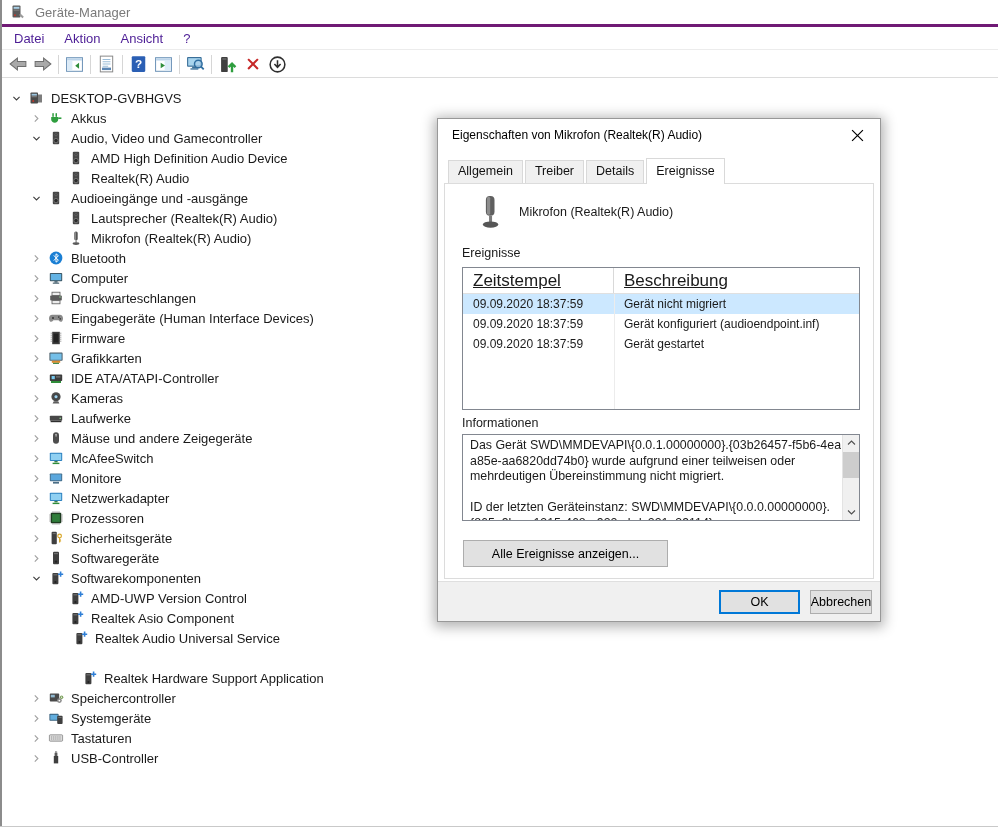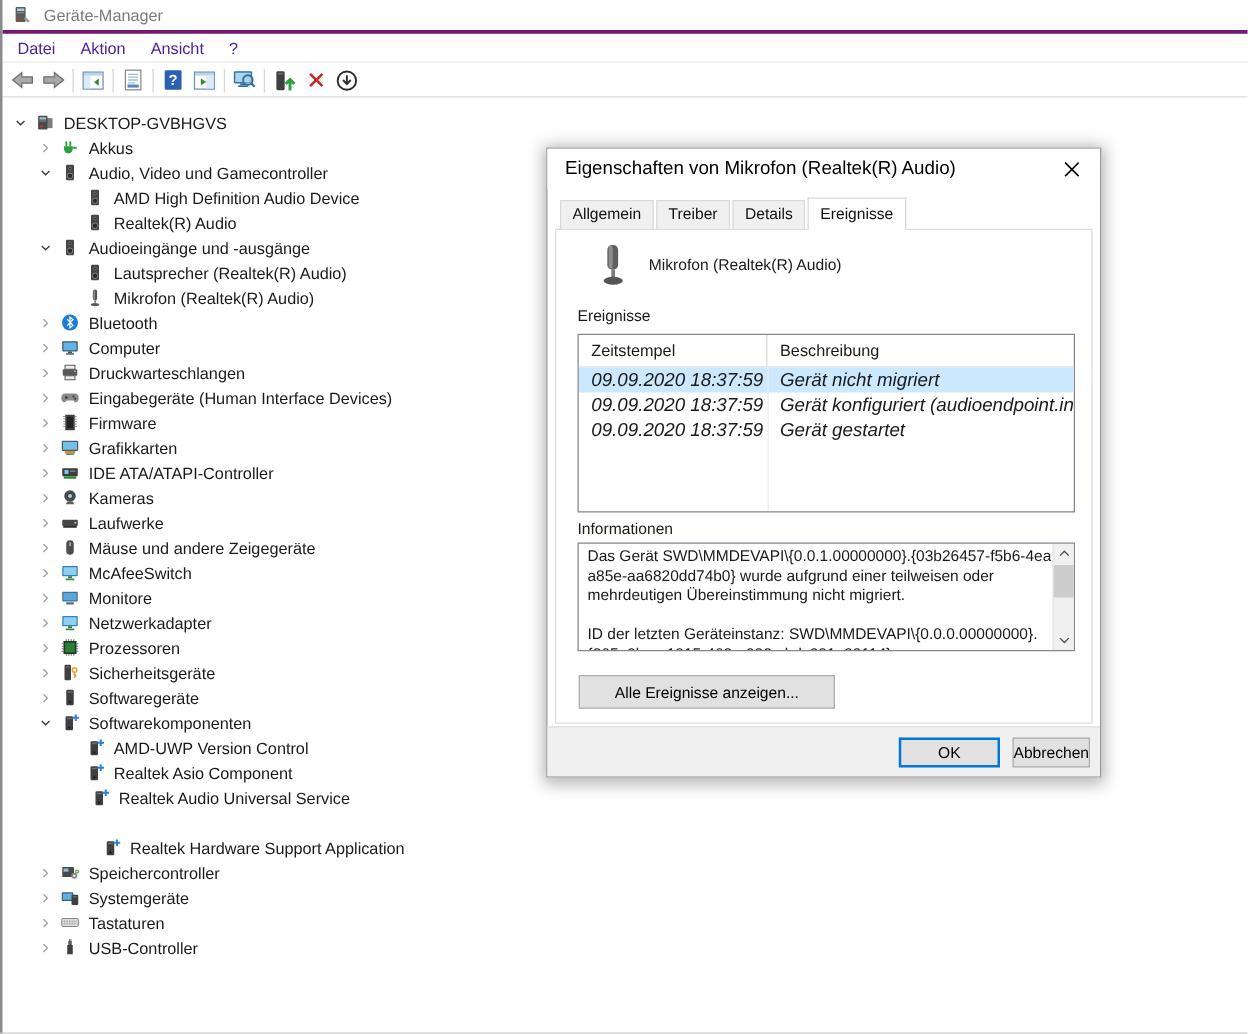--- a/index.html
+++ b/index.html
@@ -32,41 +32,41 @@
   .tree-row { height:20px; display:flex; align-items:center; white-space:nowrap; }
   .chev, .ticon { width:16px; height:16px; flex:none; display:flex; align-items:center; justify-content:center; }
   .chev { margin-right:4px; }
   .ticon { margin-right:7px; }
   .tree-label { font-size:13px; }
 
   
   .dialog { position:absolute; left:437px; top:118px; width:444px; height:504px; background:#fff;
     border:1px solid #989898; box-shadow:0 2px 12px 3px rgba(0,0,0,.30); z-index:10; }
   .dlg-titlebar { position:absolute; top:0; left:0; right:0; height:32px; background:#fff; }
-  .dlg-title { position:absolute; left:14px; top:0; line-height:32px; font-size:15px; color:#000; }
+  .dlg-title { position:absolute; left:14px; top:0; line-height:32px; font-size:12px; color:#000; }
   .dlg-close { position:absolute; top:1px; right:1px; width:44px; height:30px; display:flex; align-items:center; justify-content:center; }
   .tabs { position:absolute; left:10px; top:41px; height:23px; display:flex; align-items:flex-end; z-index:3; }
   .tab { height:23px; line-height:21px; padding:0 9px; background:#f0f0f0; border:1px solid #d9d9d9; border-bottom:none; margin-right:2px; font-size:12.5px; color:#111; }
   .tab.active { height:26px; line-height:24px; background:#fff; position:relative; margin-bottom:-1px; z-index:4; }
   .tabpage { position:absolute; left:6px; right:6px; top:64px; height:396px; border:1px solid #dcdcdc; background:#fff; z-index:2; }
 
   .mic-big { position:absolute; left:30px; top:10px; }
   .dev-name { position:absolute; left:74px; top:21px; font-size:12.5px; }
   .grp-label { position:absolute; font-size:12.5px; }
   .events-label { left:17px; top:62px; }
   .info-label { left:17px; top:232px; }
 
   .ev-table { position:absolute; left:17px; top:83px; width:398px; height:143px; border:1px solid #828790; background:#fff; overflow:hidden; }
   .ev-head { display:flex; height:26px; border-bottom:1px solid #e0e0e0; }
-  .ev-hcell { font-size:13px; line-height:25px; padding-left:10px; }
+  .ev-hcell { font-size:17px; line-height:25px; padding-left:10px;text-decoration:underline; }
   .ev-hcell.c1 { width:151px; border-right:1px solid #d9d9d9; }
   .ev-hcell.c2 { flex:1; }
   .ev-row { display:flex; height:20px; align-items:center; }
   .ev-row.selected { background:#cce8ff; }
-  .ev-cell { font-size:15px; white-space:nowrap; overflow:hidden;font-style:italic; }
+  .ev-cell { font-size:12px; white-space:nowrap; overflow:hidden; }
   .ev-cell.c1 { width:151px; padding-left:10px; flex:none; }
   .ev-cell.c2 { flex:1; padding-left:10px; }
   .ev-colline { position:absolute; left:151px; top:26px; bottom:0; width:1px; background:#ececec; }
 
   .info-box { position:absolute; left:17px; top:250px; width:398px; height:87px; border:1px solid #828790; background:#fff; overflow:hidden; }
   .info-text { position:absolute; left:0; top:0; right:18px; bottom:0; padding:3px 4px 0 7px; overflow:hidden; }
   .info-line { font-size:12.4px; line-height:15.6px; white-space:nowrap; }
   .info-line.blank { height:15.6px; }
   .sbar { position:absolute; right:0; top:0; bottom:0; width:17px; background:#f0f0f0; border-left:1px solid #e3e3e3; }
   .sbar-btn { position:absolute; left:0; width:17px; height:16px; display:flex; align-items:center; justify-content:center; }

